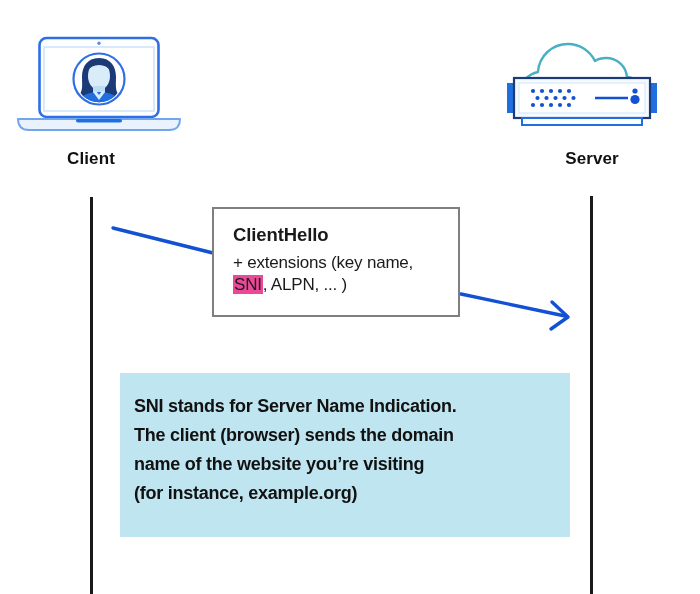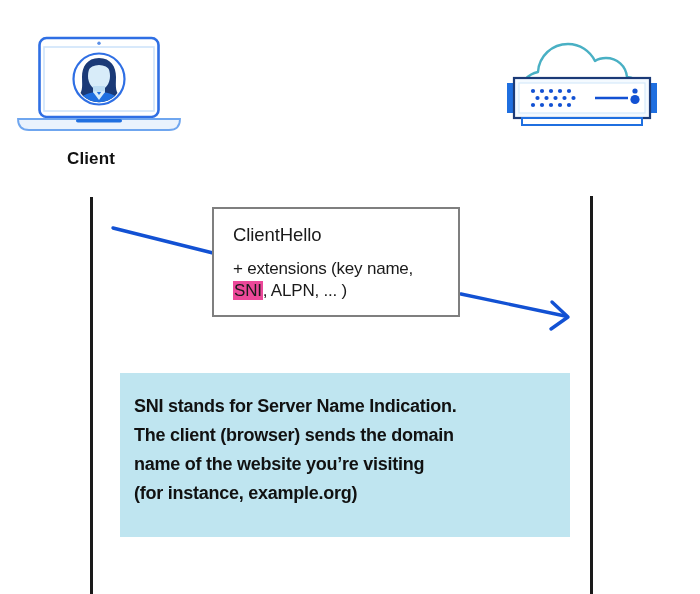--- a/index.html
+++ b/index.html
@@ -73,24 +73,24 @@
     top: 207px;
     width: 248px;
     height: 110px;
     box-sizing: border-box;
     border: 2px solid #7f7f7f;
     background: #ffffff;
     padding: 14px 0 0 19px;
   }
   #message-title {
     font-size: 18.5px;
-    font-weight: normal;
+    font-weight: bold;
     color: #1a1a1a;
     line-height: 1.25;
-    margin-bottom: 12px;
+    margin-bottom: 6px;
     letter-spacing: -0.1px;
   }
   #message-body {
     font-size: 17px;
     color: #1a1a1a;
     line-height: 1.27;
     width: 200px;
     letter-spacing: -0.2px;
   }
   .hl {
@@ -187,20 +187,21 @@
           <circle cx="56" cy="77" r="2.1"></circle>
         <circle cx="65" cy="77" r="2.1"></circle>
           <circle cx="74" cy="77" r="2.1"></circle>
       </g>
 
       <line x1="100" y1="70" x2="133" y2="70" stroke="#1251d3" stroke-width="2.4"></line>
       <circle cx="140" cy="63" r="2.6" fill="#1251d3"></circle>
       <circle cx="140" cy="71.5" r="4.6" fill="#1251d3"></circle>
     </svg>
   </div>
+  <div class="endpoint-label" id="server-label">Server</div>
 
   <div class="lifeline" id="lifeline-client"></div>
   <div class="lifeline" id="lifeline-server"></div>
 
   <svg class="arrow-layer" viewBox="0 0 700 594" xmlns="http://www.w3.org/2000/svg">
 
     <line x1="113" y1="228" x2="213" y2="253" stroke="#1251d3" stroke-width="3.4" stroke-linecap="round"></line>
 
     <line x1="461" y1="294" x2="565" y2="316" stroke="#1251d3" stroke-width="3.4" stroke-linecap="round"></line>
 

